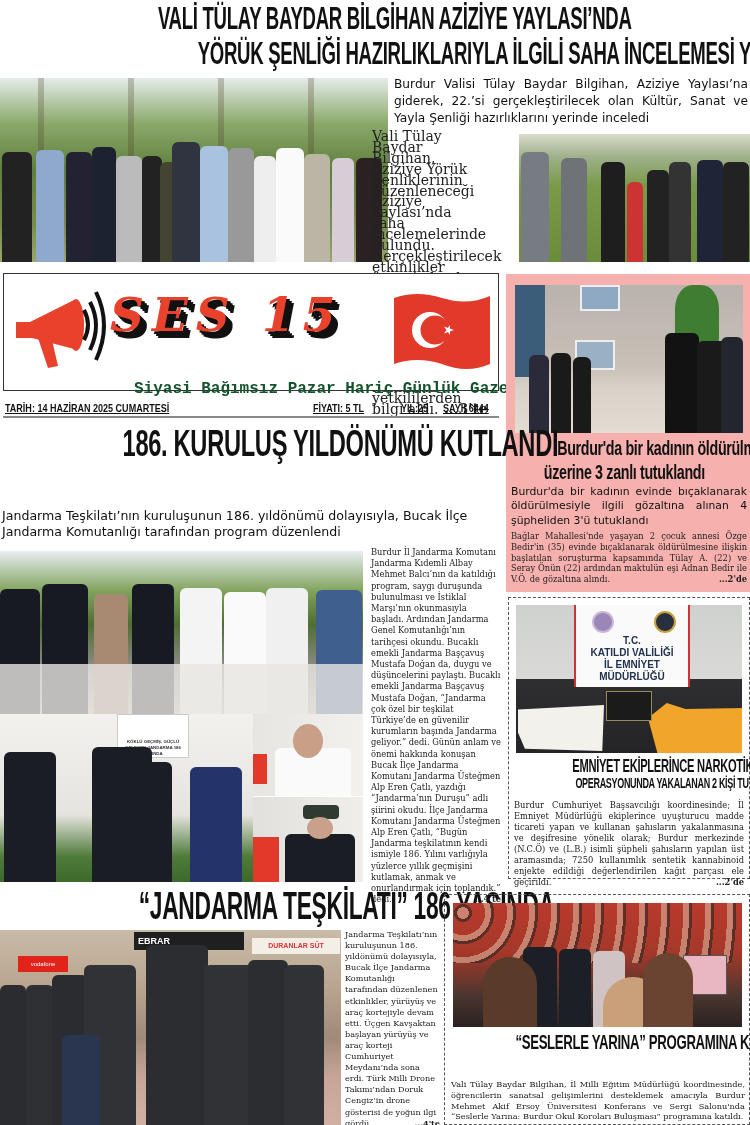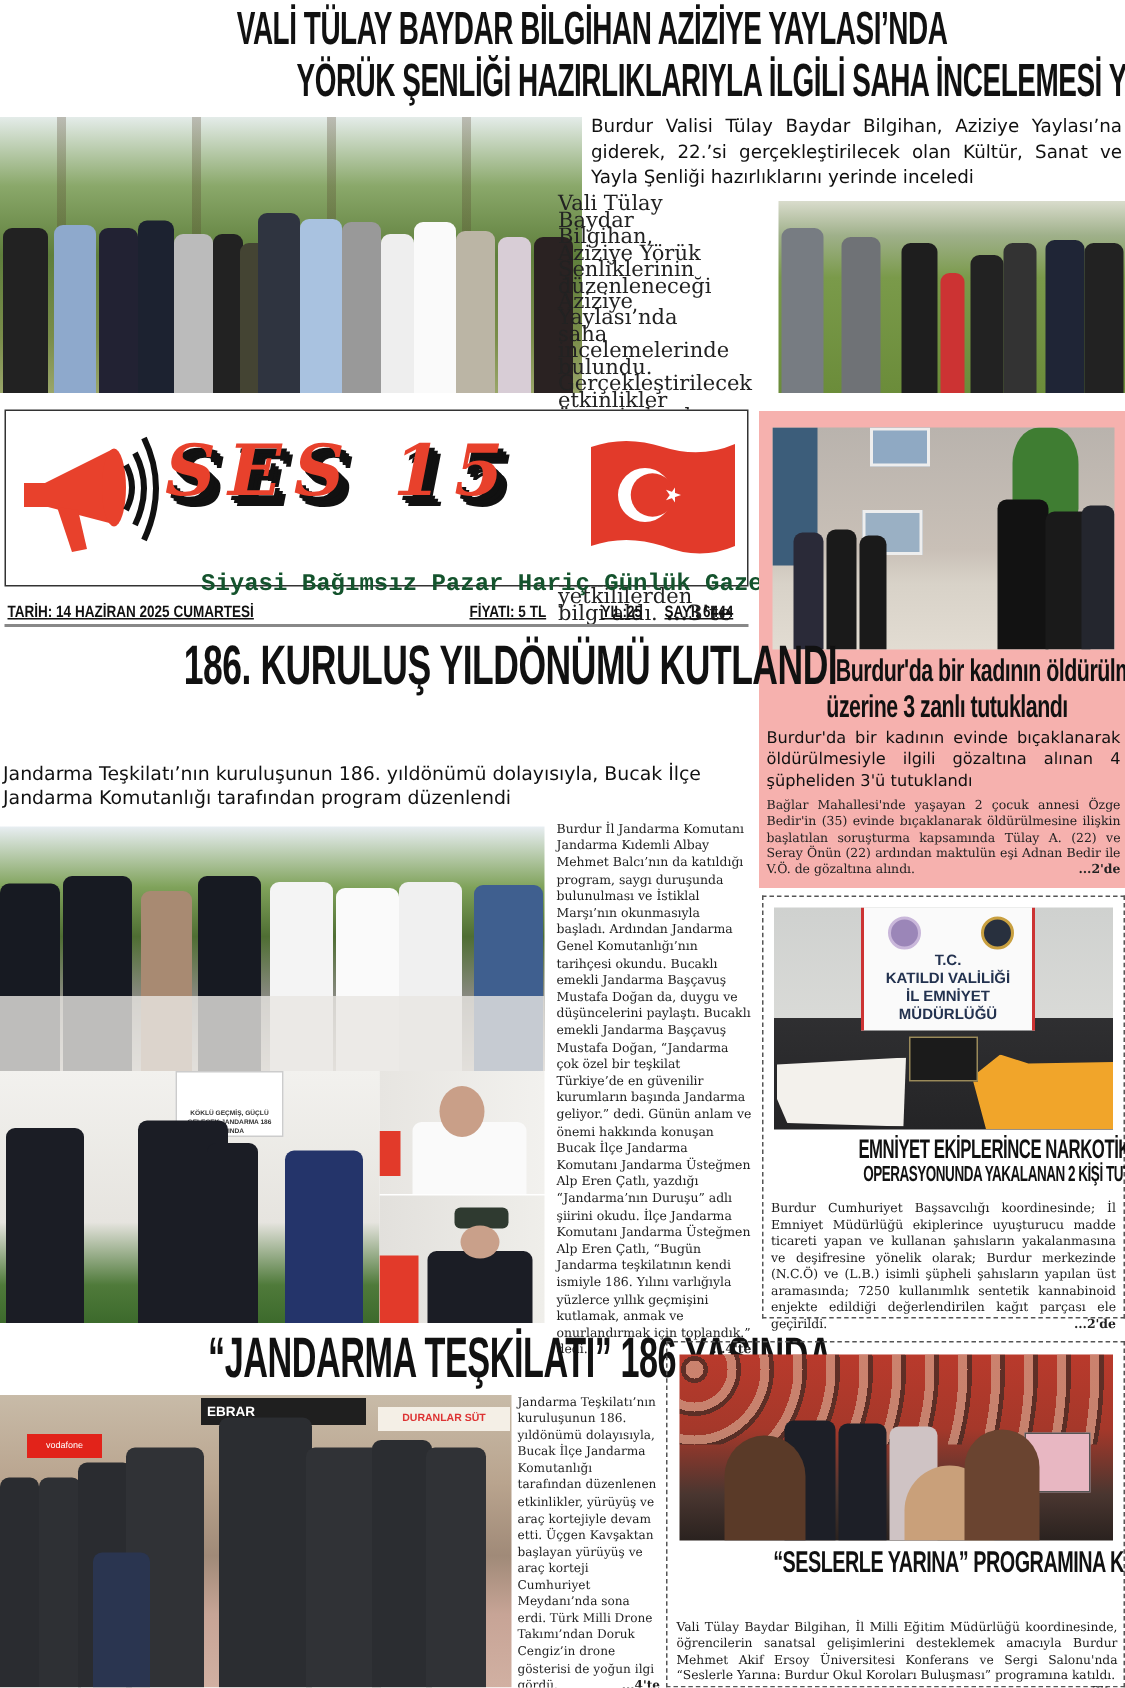--- a/index.html
+++ b/index.html
@@ -1,18 +1,18 @@
 <!DOCTYPE html>
 <html><head>
 <meta charset="utf-8">
 <style>
   * { box-sizing: border-box; margin: 0; padding: 0; }
   body { width: 750px; height: 1125px; background: #fff; position: relative; overflow: hidden; font-family: "DejaVu Serif", serif; color: #111; }
   .abs { position: absolute; }
-  .headline { font-family: "Liberation Sans", sans-serif; font-weight: 900; text-align: right; color: #111; letter-spacing: -0.5px; transform-origin: center; }
+  .headline { font-family: "Liberation Sans", sans-serif; font-weight: 900; text-align: left; color: #111; letter-spacing: -0.5px; transform-origin: center; }
   .cond { display: inline-block; transform: scaleX(0.62); transform-origin: center; white-space: nowrap; }
   .sans { font-family: "DejaVu Sans", sans-serif; }
   .body-text { font-family: "DejaVu Serif", serif; font-size: 8.6px; line-height: 11.1px; color: #222; }
   .more { font-weight: bold; float: right; }
   .photo { overflow: hidden; }
   .sky { background: linear-gradient(#cfe0ea, #a9c4a0 45%, #6d8f4a 70%, #8a9b4e); }
   .person { position: absolute; bottom: 0; border-radius: 6px 6px 0 0; }
   .dashed { border: 1.5px dashed #555; }
 </style>
 </head>

